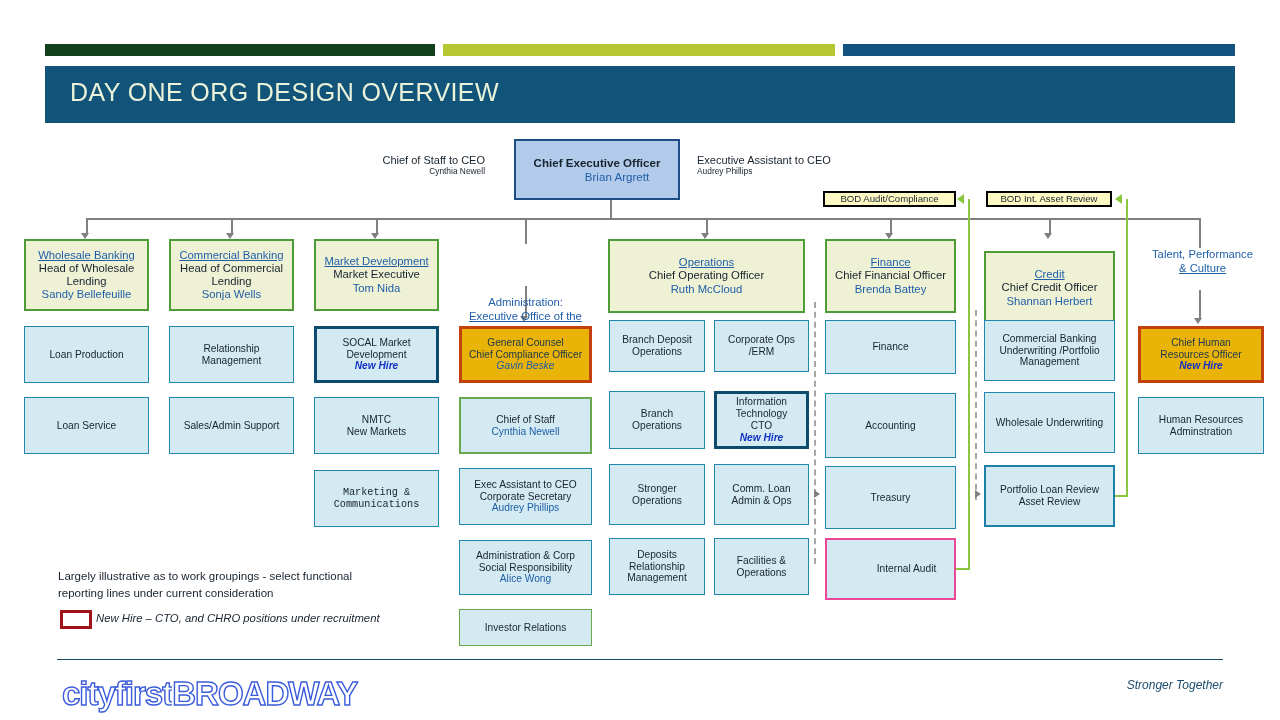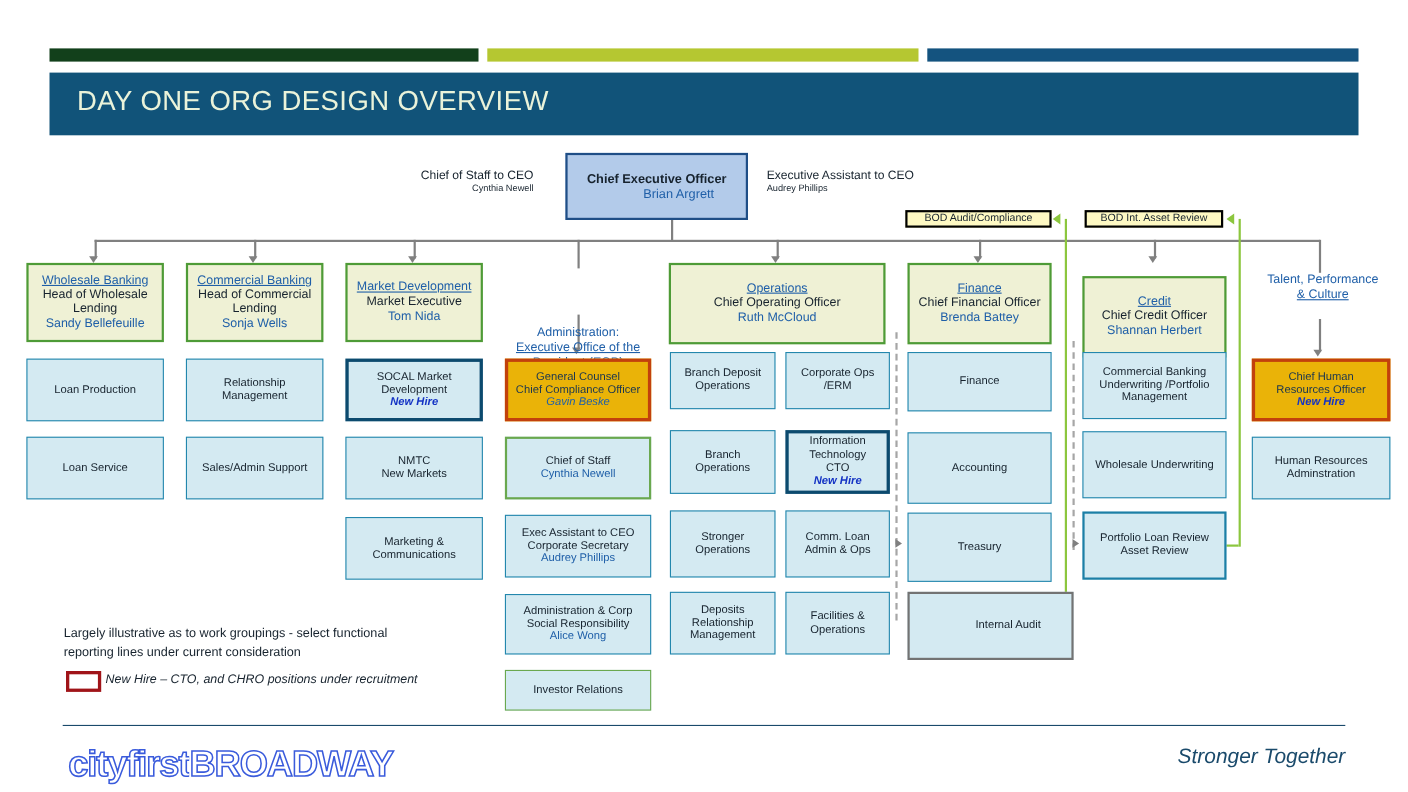--- a/index.html
+++ b/index.html
@@ -78,21 +78,21 @@
   #legend-key{position:absolute;left:96px;top:612px;font-size:11.3px;
      font-style:italic;color:#17232e;white-space:nowrap;}
 
   
   #footrule{position:absolute;left:57px;top:659px;width:1166px;height:1.4px;
      background:#1a4a6b;}
   #logo{position:absolute;left:62px;top:675px;font-size:33px;font-weight:bold;
      letter-spacing:-1px;white-space:nowrap;}
   #logo .lt{color:#fff;-webkit-text-stroke:1.4px #3a5bdc;}
   #logo .bd{color:#fff;-webkit-text-stroke:1.4px #3a5bdc;background:#fff;}
-  #tagline{position:absolute;right:57px;top:678px;font-size:19px;
+  #tagline{position:absolute;right:57px;top:678px;font-size:12px;
      font-style:italic;color:#1a4a6b;}
 </style>
 </head>
 <body>
 
 <div class="bar" id="bar-green"></div>
 <div class="bar" id="bar-lime"></div>
 <div class="bar" id="bar-blue"></div>
 
 <div id="title-band">
@@ -184,21 +184,21 @@
 </div>
 <div class="box sub newhire" style="left:314px;top:326px;width:125px;height:57px;flex-direction:column;">
   <span>SOCAL Market</span>
   <span>Development</span>
   <span class="tag">New Hire</span>
 </div>
 <div class="box sub" style="left:314px;top:397px;width:125px;height:57px;flex-direction:column;">
   <span>NMTC</span>
   <span>New Markets</span>
 </div>
-<div class="box sub" style="left:314px;top:470px;width:125px;height:57px;flex-direction:column;">
+<div class="box sub" style="left:314px;top:470px;width:125px;height:57px;flex-direction:column;font-family:Liberation Mono, monospace;">
   <span>Marketing &amp;</span>
   <span>Communications</span>
 </div>
 
 <div class="plain" style="left:460px;top:247px;width:131px;margin-top:48px;">
   <span class="pl">Administration:</span><br>
   <a>Executive Office of the President (EOP)</a>
 </div>
 <div class="box creamhire" style="left:459px;top:326px;width:133px;height:57px;flex-direction:column;font-size:10.2px;">
   <span>General Counsel</span>
@@ -263,21 +263,21 @@
 </div>
 
 <div class="box lvl1" style="left:825px;top:239px;width:131px;height:74px;flex-direction:column;">
   <span class="l1">Finance</span>
   <span class="l2">Chief Financial Officer</span>
   <span class="l3">Brenda Battey</span>
 </div>
 <div class="box sub" style="left:825px;top:320px;width:131px;height:54px;">Finance</div>
 <div class="box sub" style="left:825px;top:393px;width:131px;height:65px;">Accounting</div>
 <div class="box sub" style="left:825px;top:466px;width:131px;height:63px;">Treasury</div>
-<div class="box sub" style="left:825px;top:538px;width:151px;height:62px;border:2px solid #737373;padding-left:32px;">Internal Audit</div>
+<div class="box sub" style="left:825px;top:538px;width:131px;height:62px;border:2px solid #ec4899;padding-left:32px;">Internal Audit</div>
 
 <div class="box lvl1" style="left:984px;top:239px;width:131px;height:74px;flex-direction:column;margin-top:12px;">
   <span class="l1">Credit</span>
   <span class="l2">Chief Credit Officer</span>
   <span class="l3">Shannan Herbert</span>
 </div>
 <div class="box sub" style="left:984px;top:320px;width:131px;height:61px;flex-direction:column;">
   <span>Commercial Banking</span>
   <span>Underwriting /Portfolio</span>
   <span>Management</span>

